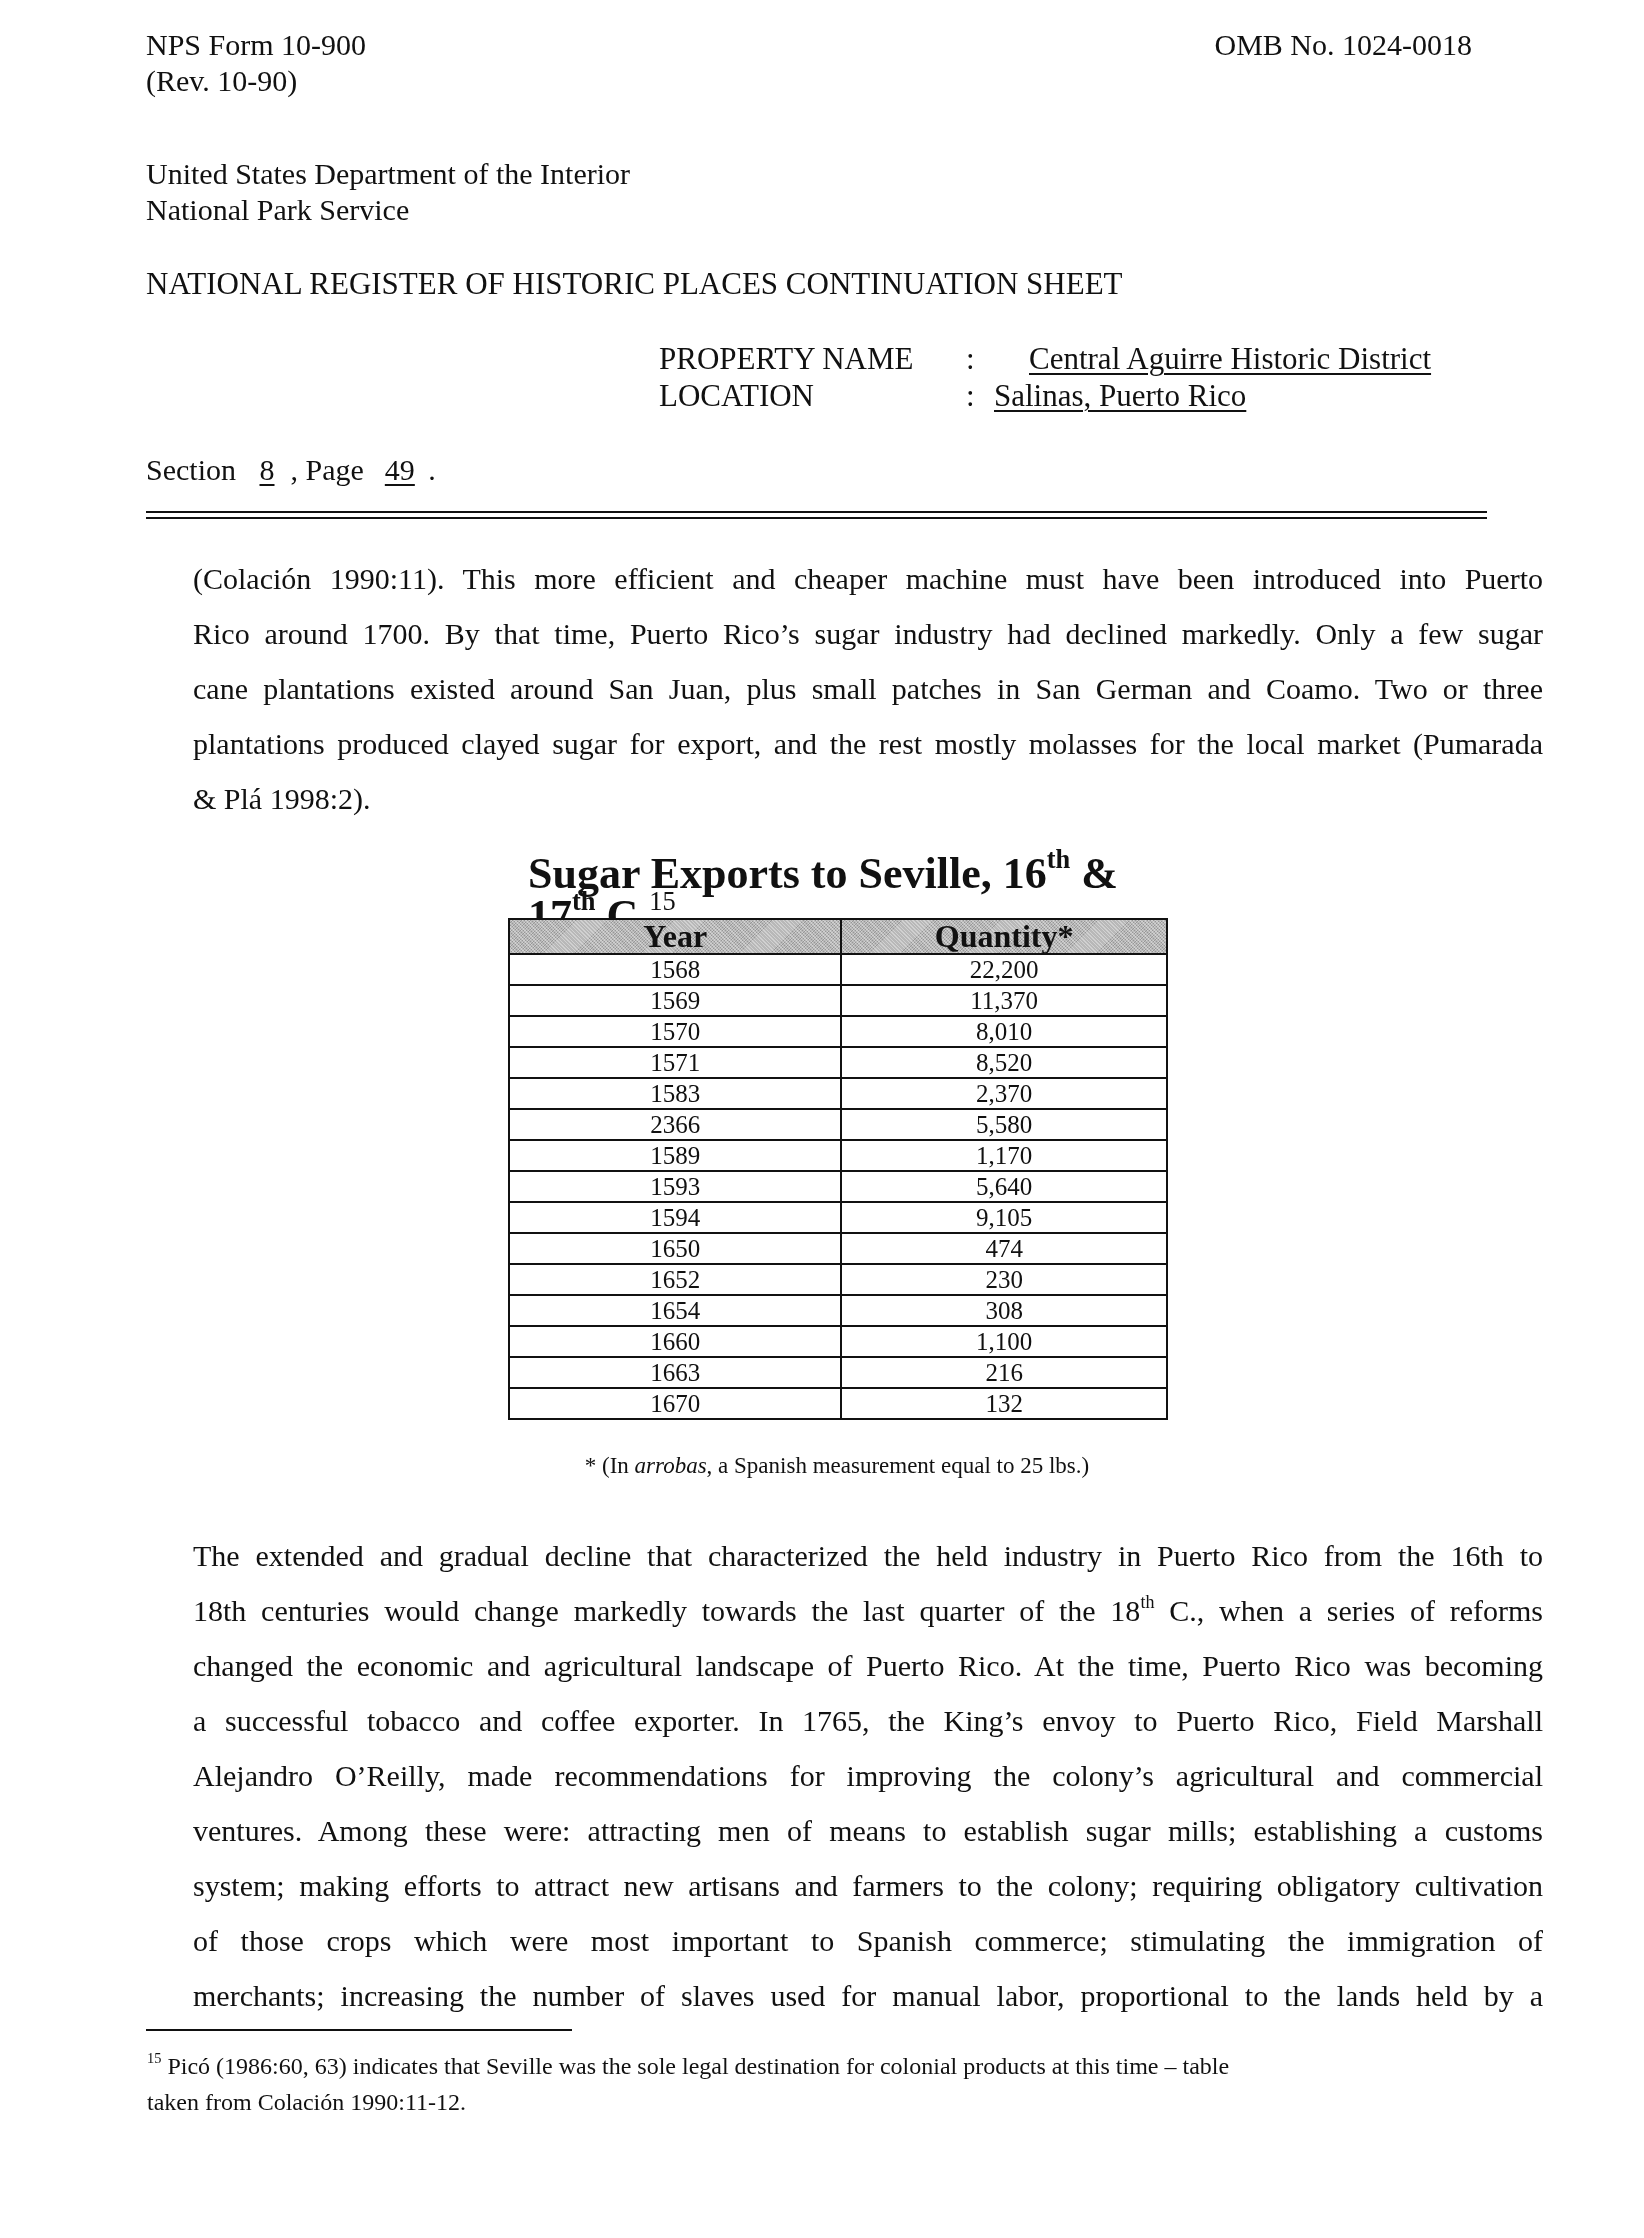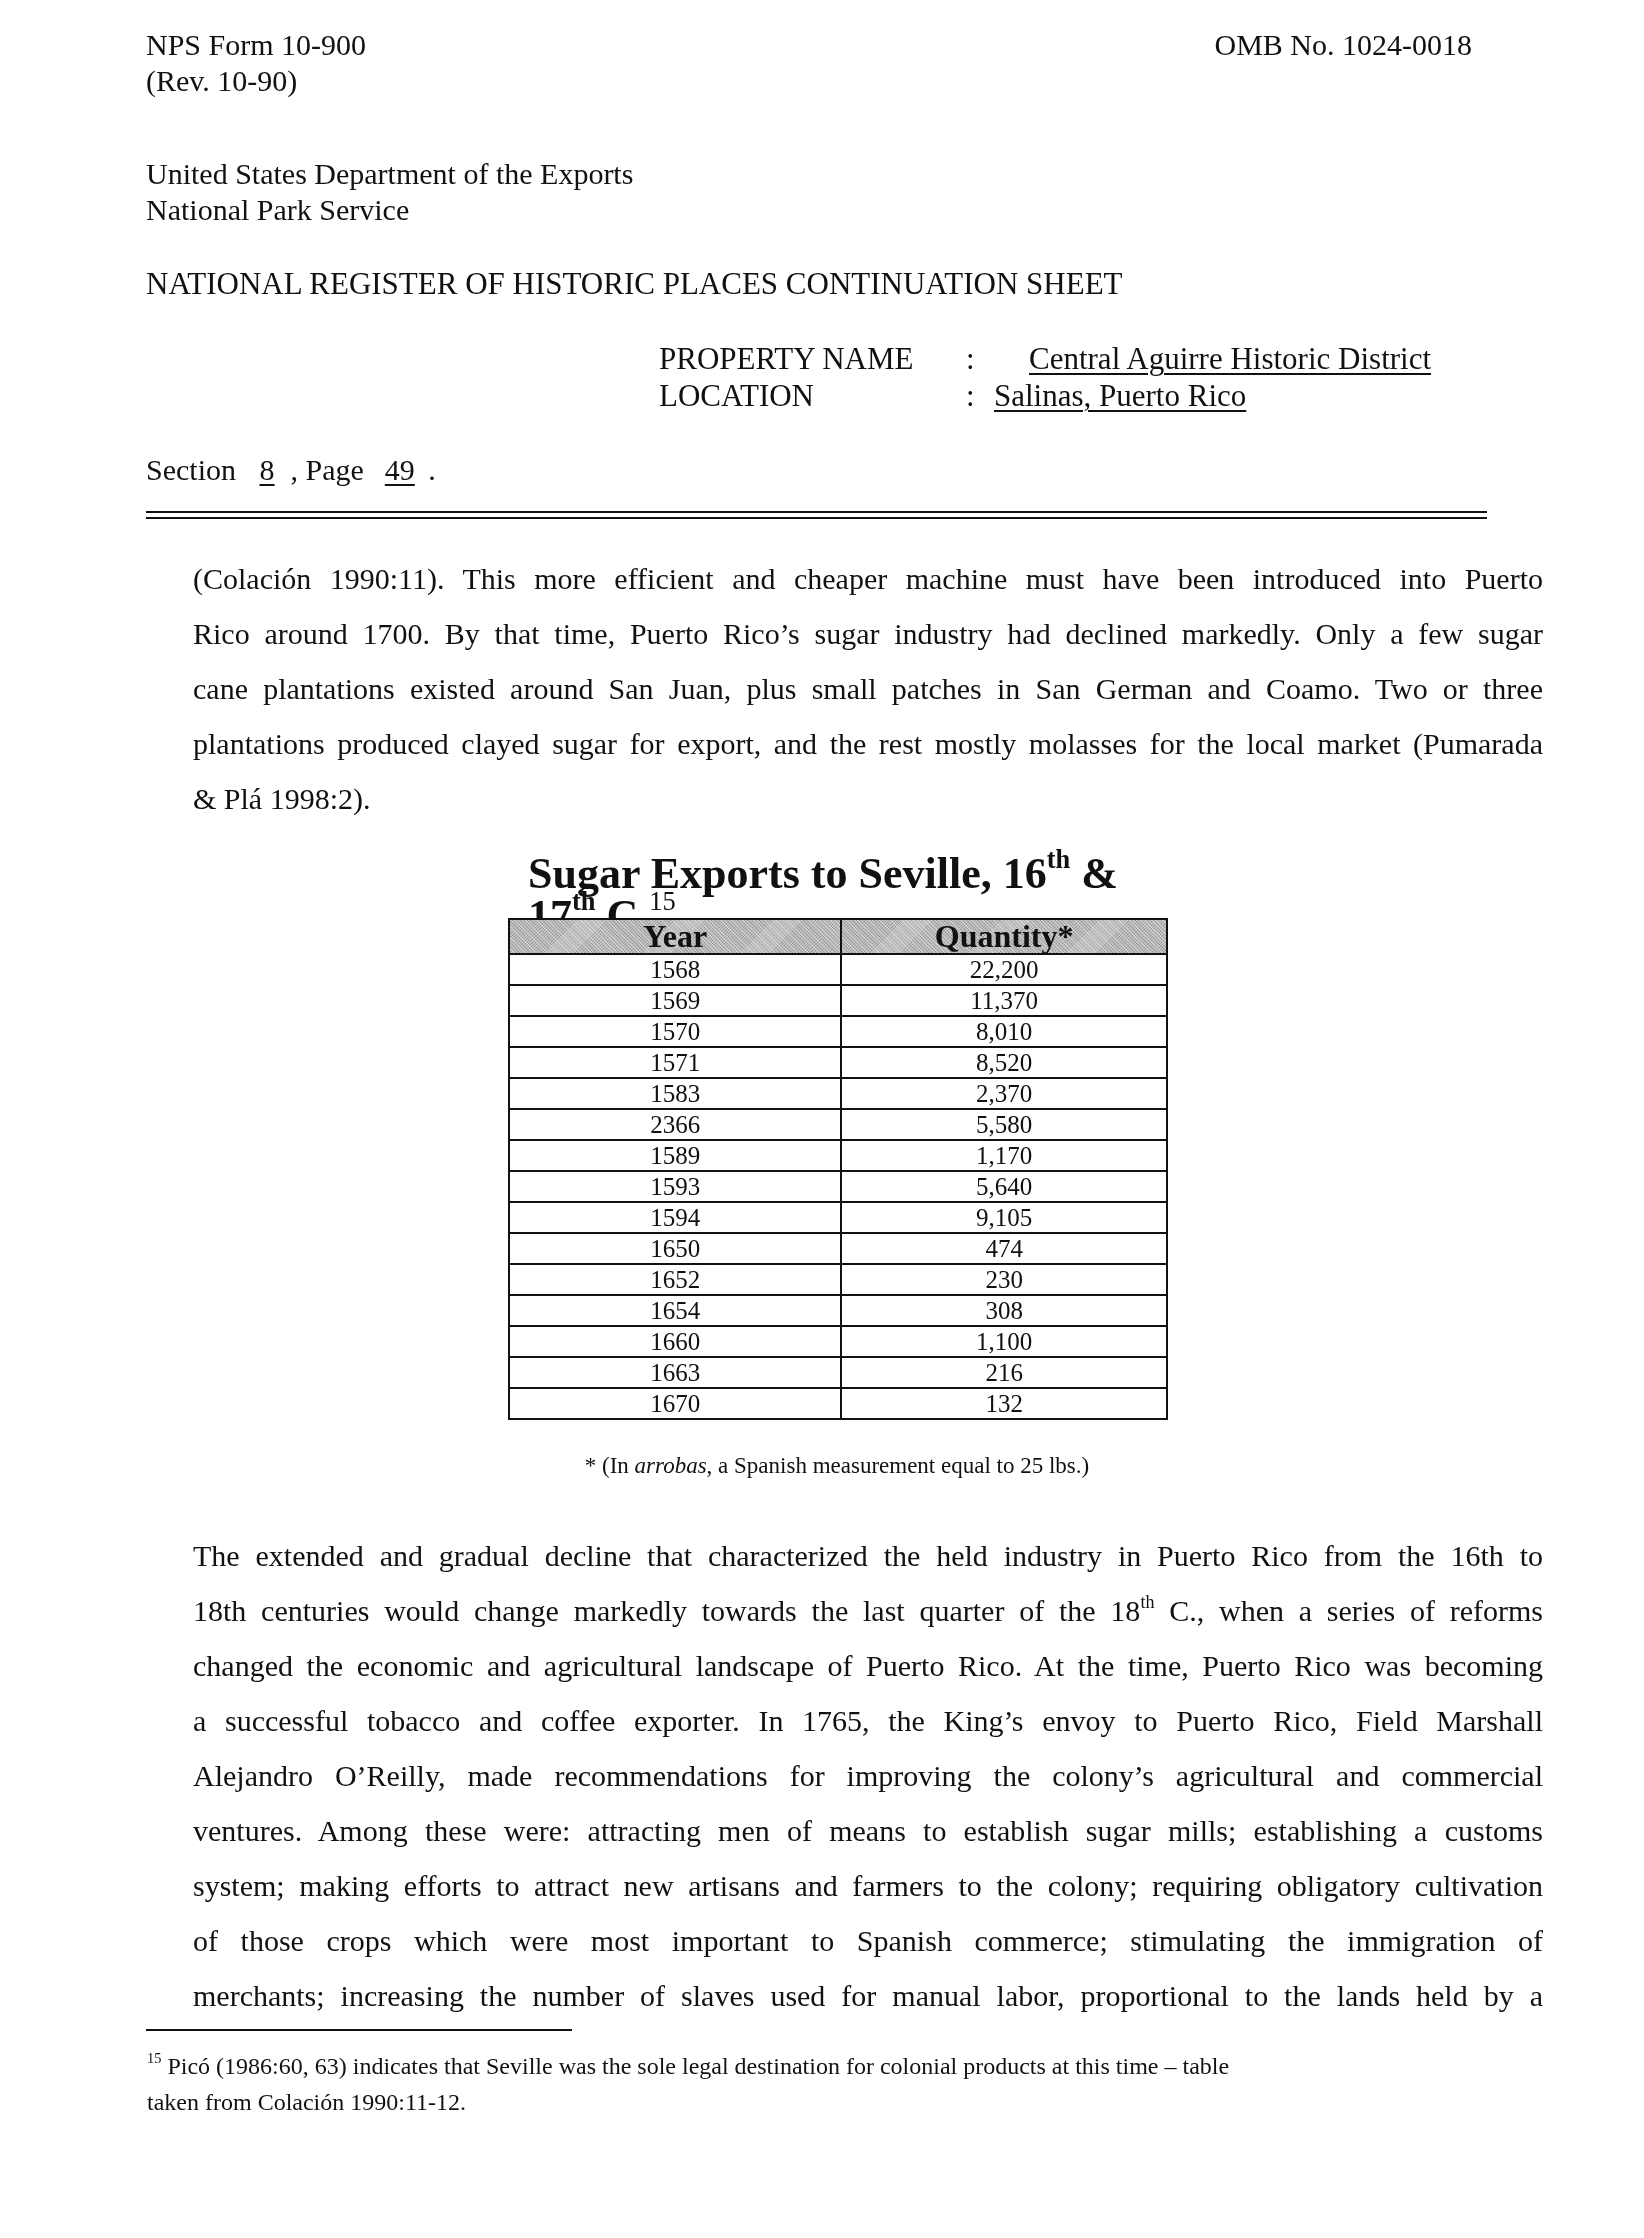--- a/index.html
+++ b/index.html
@@ -29,21 +29,21 @@
   .fn-rule { position: absolute; left: 146px; top: 2029px; width: 426px; height: 2.1px; background: #111; }
   .footnote { position: absolute; left: 147px; top: 2048px; width: 1352px; font-size: 24px; line-height: 36px; }
 </style>
 </head>
 <body>
 
 <div class="abs hdr" style="left:146px; top:27px;">NPS Form 10-900</div>
 <div class="abs hdr" style="left:146px; top:63px;">(Rev. 10-90)</div>
 <div class="abs hdr" style="right:173px; top:27px;">OMB No. 1024-0018</div>
 
-<div class="abs hdr" style="left:146px; top:156px;">United States Department of the Exports</div>
+<div class="abs hdr" style="left:146px; top:156px;">United States Department of the Interior</div>
 <div class="abs hdr" style="left:146px; top:192px;">National Park Service</div>
 
 <div class="abs hdr" style="left:146px; top:266px; font-weight:normal; font-size:31px;">NATIONAL REGISTER OF HISTORIC PLACES CONTINUATION SHEET</div>
 
 <div class="abs hdr" style="left:659px; top:341px; font-weight:normal; font-size:31px;">PROPERTY NAME</div>
 <div class="abs hdr" style="left:966px; top:341px; font-weight:normal; font-size:31px;">:</div>
 <div class="abs hdr u" style="left:994px; top:341px; font-size:31px;margin-left:35px;">Central Aguirre Historic District</div>
 
 <div class="abs hdr" style="left:659px; top:378px; font-weight:normal; font-size:31px;">LOCATION</div>
 <div class="abs hdr" style="left:966px; top:378px; font-weight:normal; font-size:31px;">:</div>

